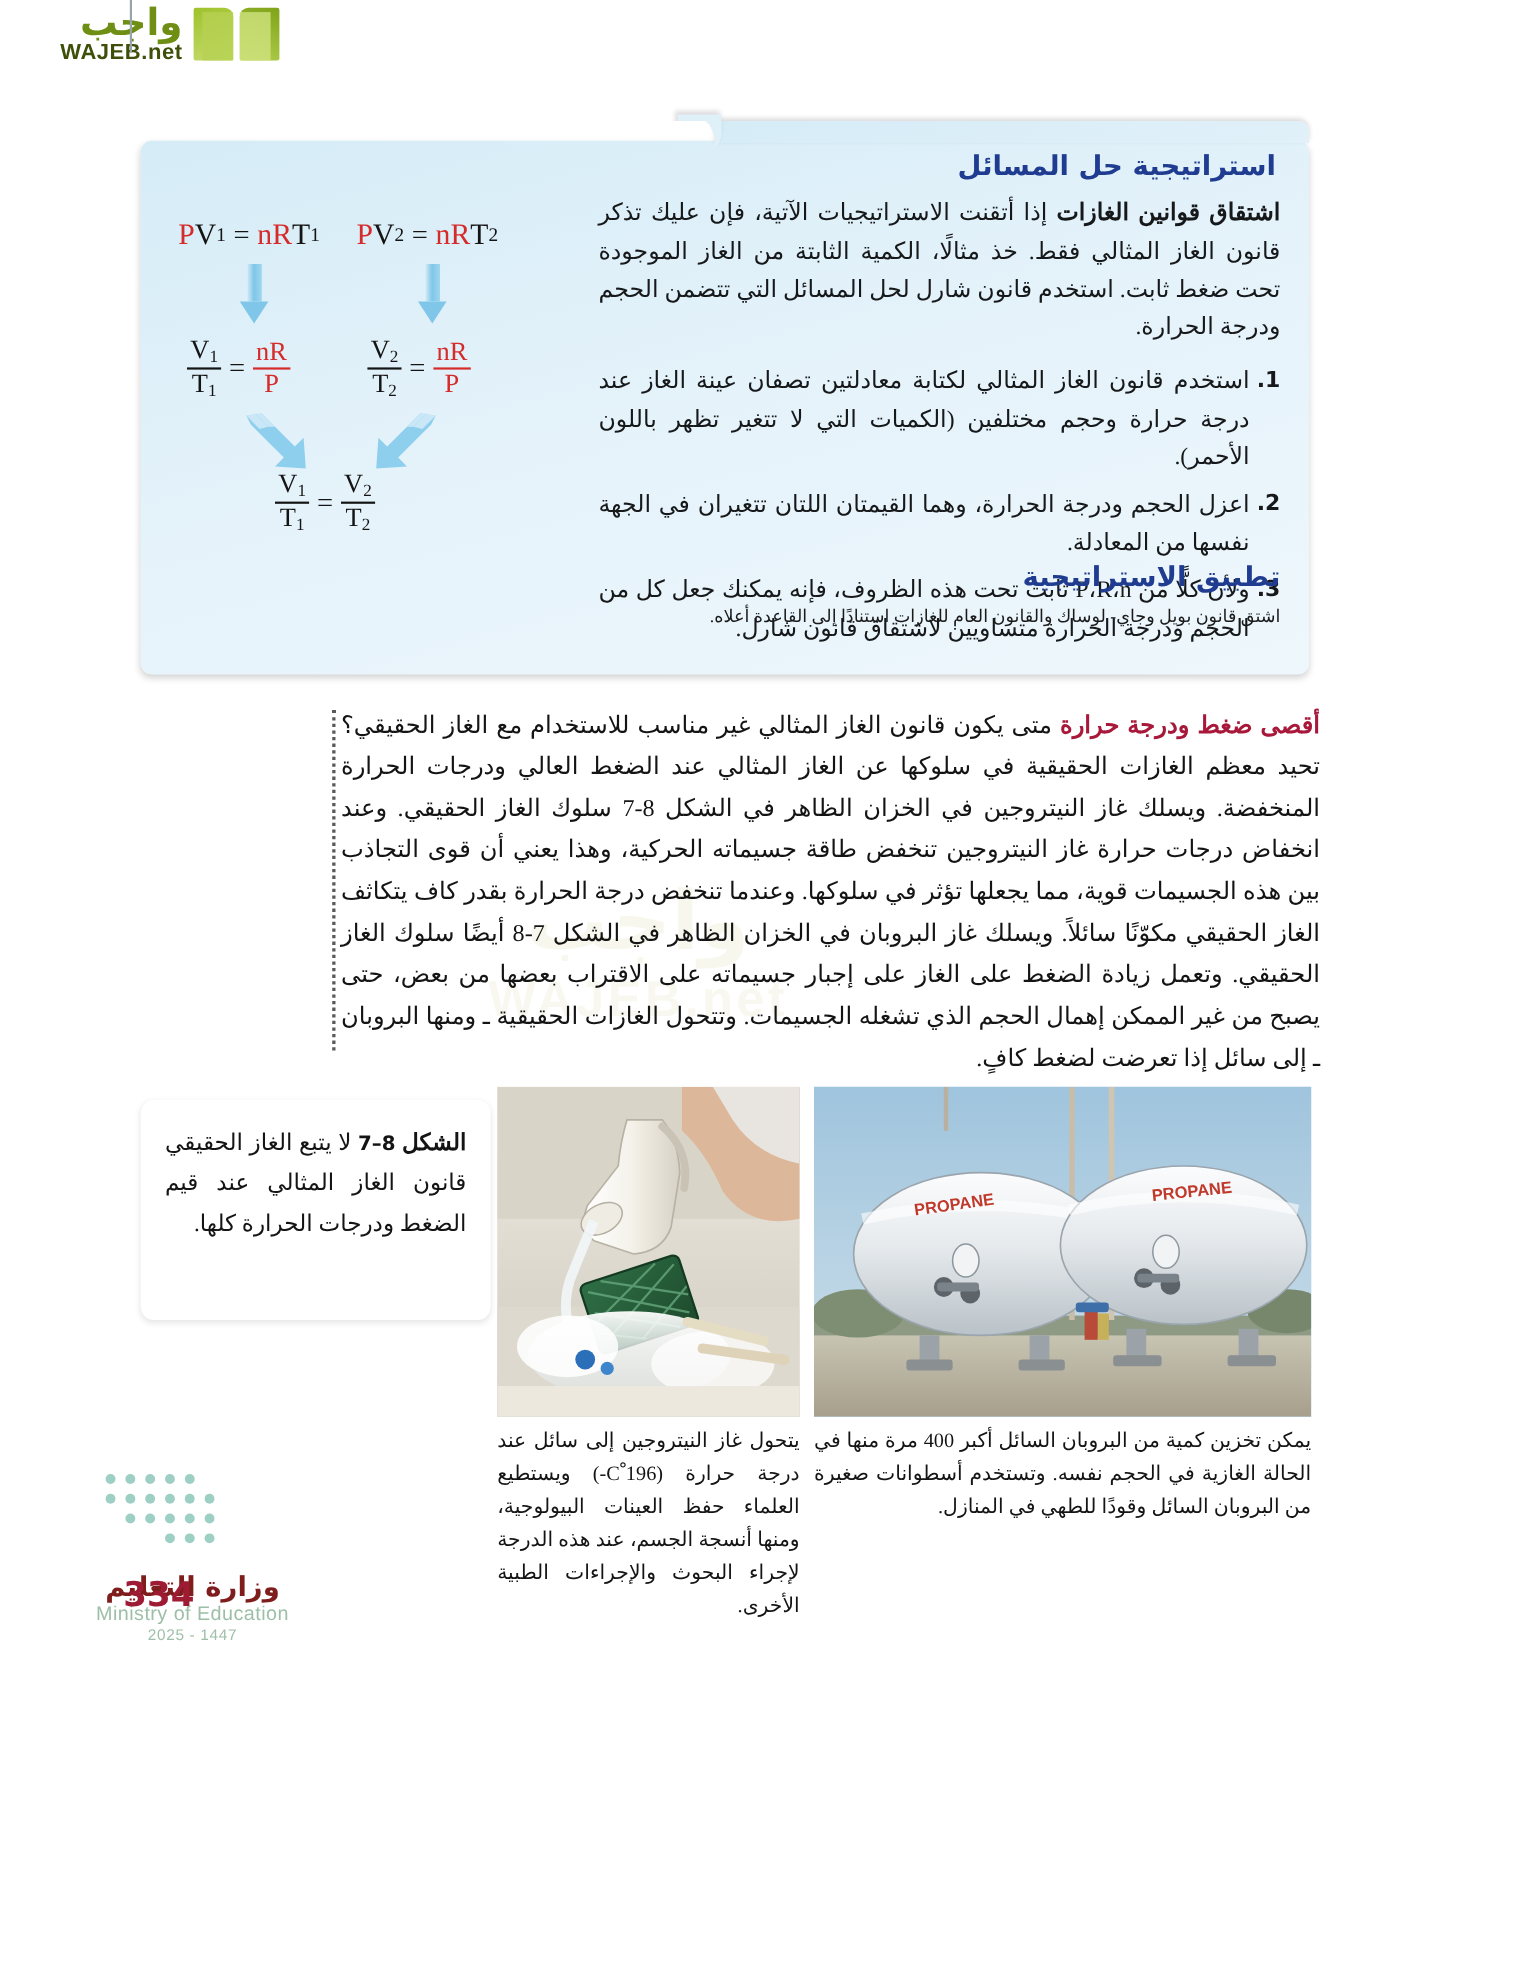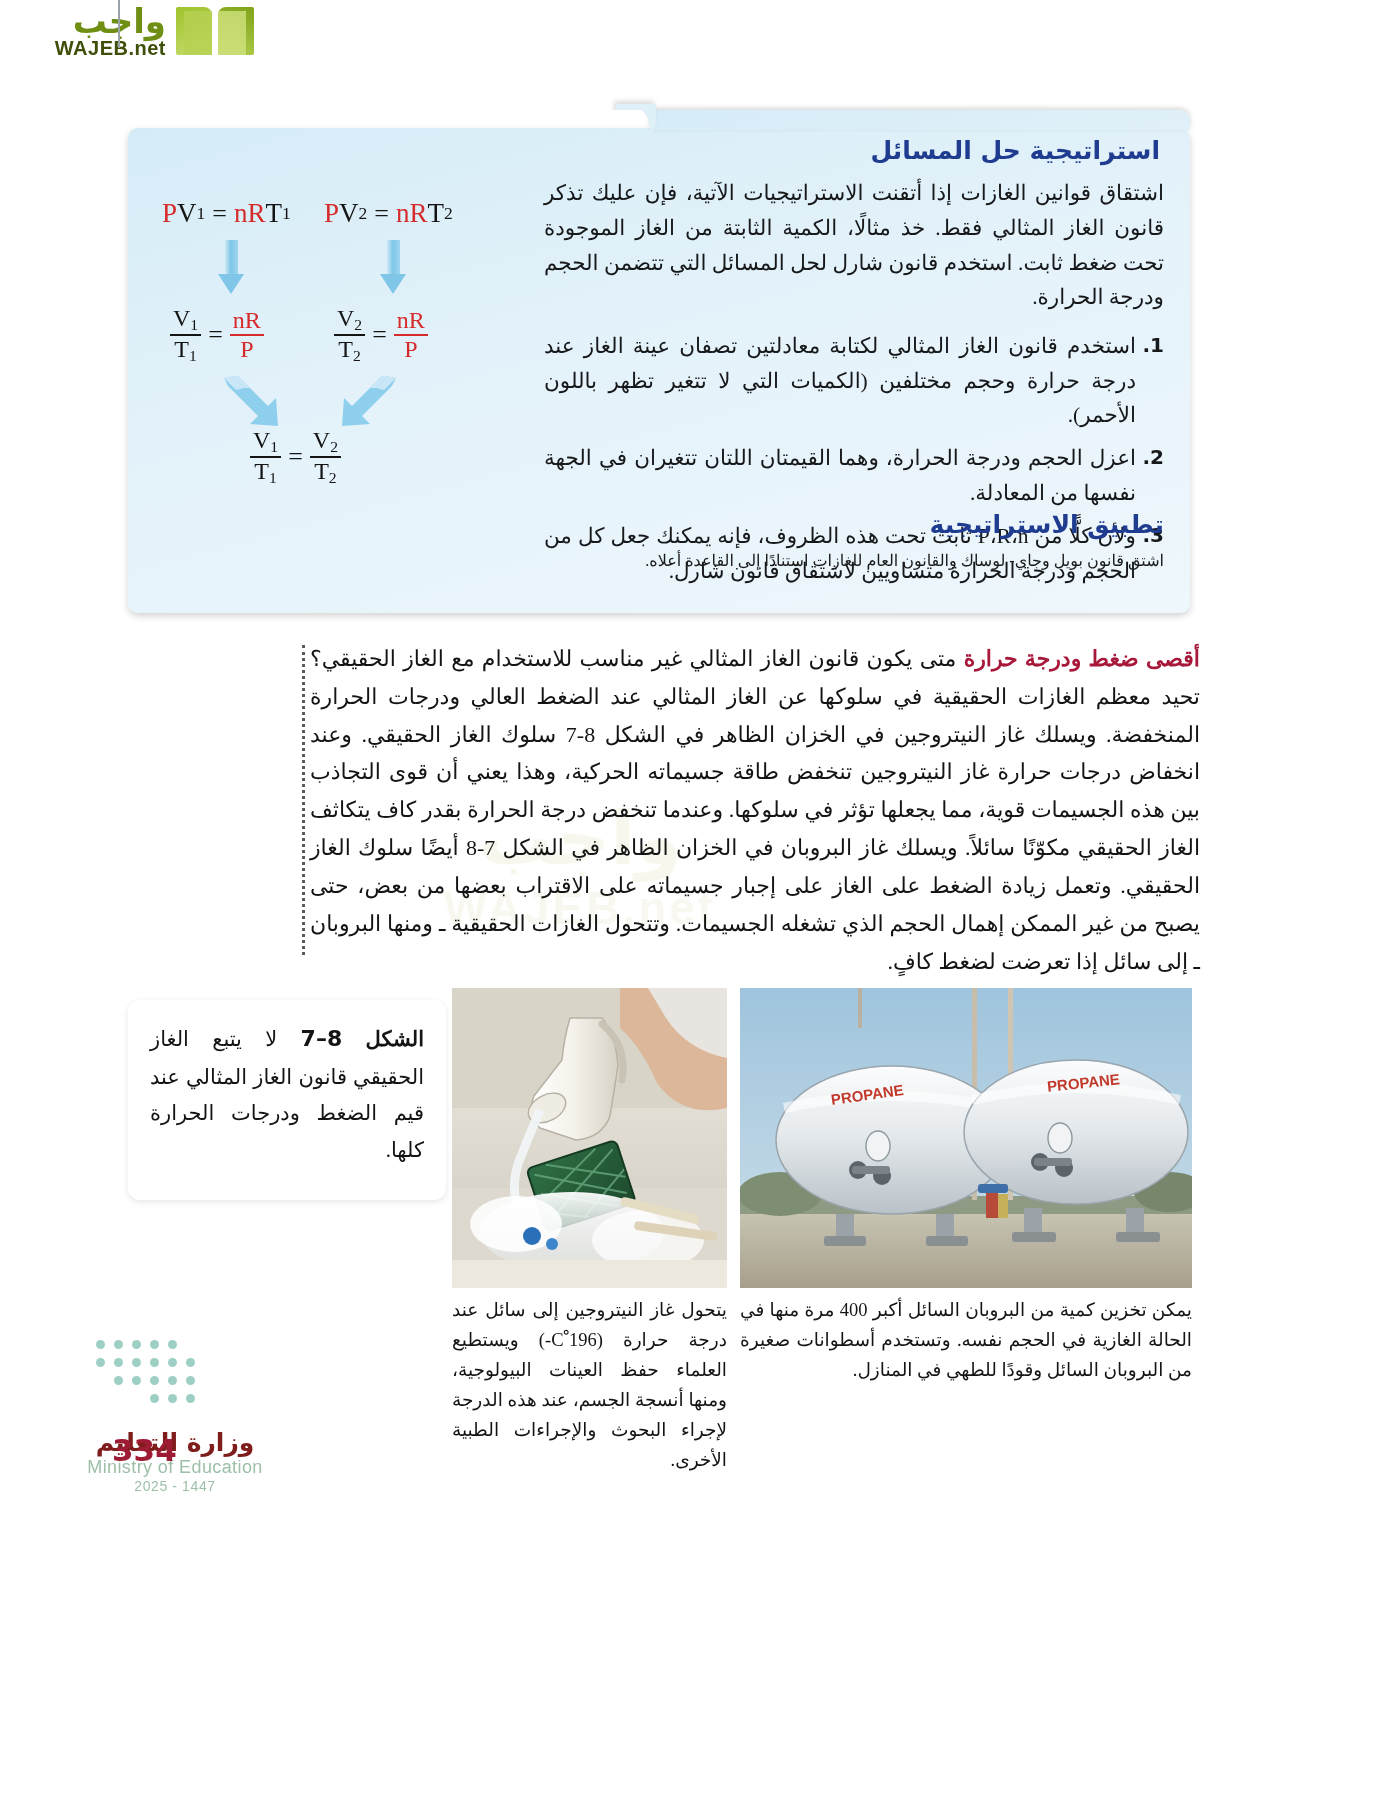--- a/index.html
+++ b/index.html
@@ -78,21 +78,21 @@
     position:absolute; right:30px; top:8px;
     font-family:"DejaVu Sans", sans-serif;
     font-weight:bold; font-size:25px; color:#1f3c90; letter-spacing:0;
   }
 
   #strategy-body {
     position:absolute; right:26px; top:48px; width:620px;
     font-size:21.5px; line-height:1.62; text-align:justify; color:#16181a;
   }
   #strategy-body .intro { margin:0 0 14px 0; }
-  #strategy-body .intro b { font-weight:normal; }
+  #strategy-body .intro b { font-weight:bold; }
   #strategy-body ol { margin:0; padding:0 28px 0 0; list-style:none; counter-reset:st; }
   #strategy-body ol li {
     counter-increment: st; position:relative; margin-bottom:9px; line-height:1.6;
   }
   #strategy-body ol li:before {
     content: counter(st) ".";
     position:absolute; right:-28px; top:0;
     font-family:"DejaVu Sans", sans-serif; font-weight:bold; font-size:20px;
   }
   #apply-title {
@@ -147,21 +147,21 @@
     position:absolute; left:128px; top:1000px; width:318px; height:200px;
     background:#fff; border-radius:12px 12px 12px 12px;
     box-shadow: 0 2px 6px rgba(0,0,0,.10);
     padding:20px 22px;
   }
   #figure-caption-box .cap {
     font-size:21px; line-height:1.75; text-align:justify; color:#141414;
   }
   #figure-caption-box .cap .figlabel { font-weight:bold; }
   #figure-caption-box .cap .fignum {
-    font-family:"DejaVu Sans", sans-serif; font-weight:bold; font-size:22px; direction:ltr; display:inline-block;
+    font-family:"DejaVu Sans", sans-serif; font-weight:bold; font-size:18px; direction:ltr; display:inline-block;
   }
 
   .photo { position:absolute; overflow:hidden; }
   #photo-nitrogen { left:452px; top:988px; width:275px; height:300px; background:#e9e6df; }
   #photo-propane  { left:740px; top:988px; width:452px; height:300px; background:#8fb4cf; }
 
   .photo-caption {
     position:absolute; font-size:18.5px; line-height:1.62; text-align:justify; color:#141414;
   }
   #caption-nitrogen { left:452px; top:1296px; width:275px; }

